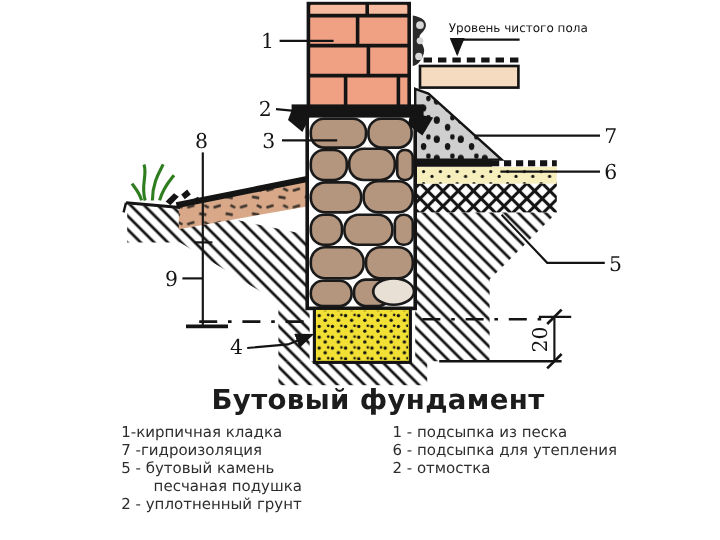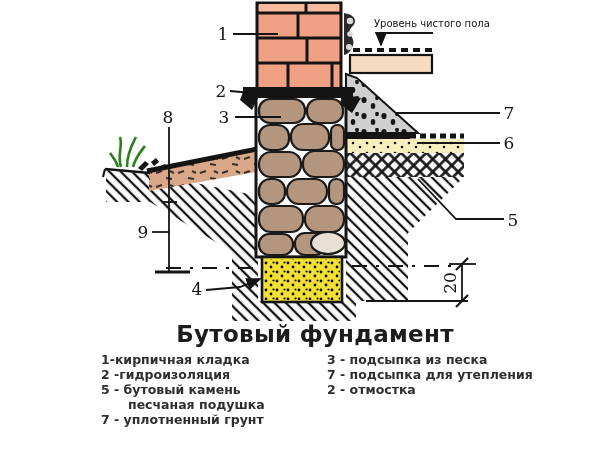--- a/index.html
+++ b/index.html
@@ -3,21 +3,21 @@
 <meta charset="utf-8">
 <style>
   html,body{margin:0;padding:0;background:#fff;}
   #stage{position:relative;width:600px;height:450px;background:#ffffff;overflow:hidden;
          font-family:"DejaVu Sans",sans-serif;}
   #diagram{position:absolute;left:0;top:0;}
   .num{font-family:"DejaVu Serif",serif;font-size:17px;fill:#141414;}
   .small-label{font-family:"DejaVu Sans",sans-serif;font-size:10px;fill:#141414;}
   .title{position:absolute;left:150px;top:321px;width:330px;text-align:center;
          font-weight:bold;font-size:23px;color:#1c1c1c;letter-spacing:0.3px;}
-  .legend{position:absolute;font-size:12.5px;font-weight:bold;color:#2e2e2e;line-height:15px;white-space:nowrap;}
+  .legend{position:absolute;font-size:12.5px;font-weight:normal;color:#2e2e2e;line-height:15px;white-space:nowrap;}
   .leg-left{left:101px;top:352px;}
   .leg-right{left:327px;top:352px;}
   .indent{margin-left:27px;}
 </style>
 </head>
 <body>
 
 <div id="stage">
 
 <svg id="diagram" width="600" height="450" viewBox="0 0 600 450">
@@ -192,25 +192,25 @@
     <text class="num" x="513" y="226">5</text>
   </g>
 
   <text class="small-label" x="374" y="27">Уровень чистого пола</text>
 </svg>
 
 <div class="title">Бутовый фундамент</div>
 
 <div class="legend leg-left">
   <div>1-кирпичная кладка</div>
-  <div>2 -гидроизоляция</div>
+  <div>7 -гидроизоляция</div>
   <div>5 - бутовый камень</div>
   <div class="indent">песчаная подушка</div>
-  <div>7 - уплотненный грунт</div>
+  <div>2 - уплотненный грунт</div>
 </div>
 
 <div class="legend leg-right">
-  <div>3 - подсыпка из песка</div>
-  <div>7 - подсыпка для утепления</div>
+  <div>1 - подсыпка из песка</div>
+  <div>6 - подсыпка для утепления</div>
   <div>2 - отмостка</div>
 </div>
 
 </div>
 
 </body></html>

